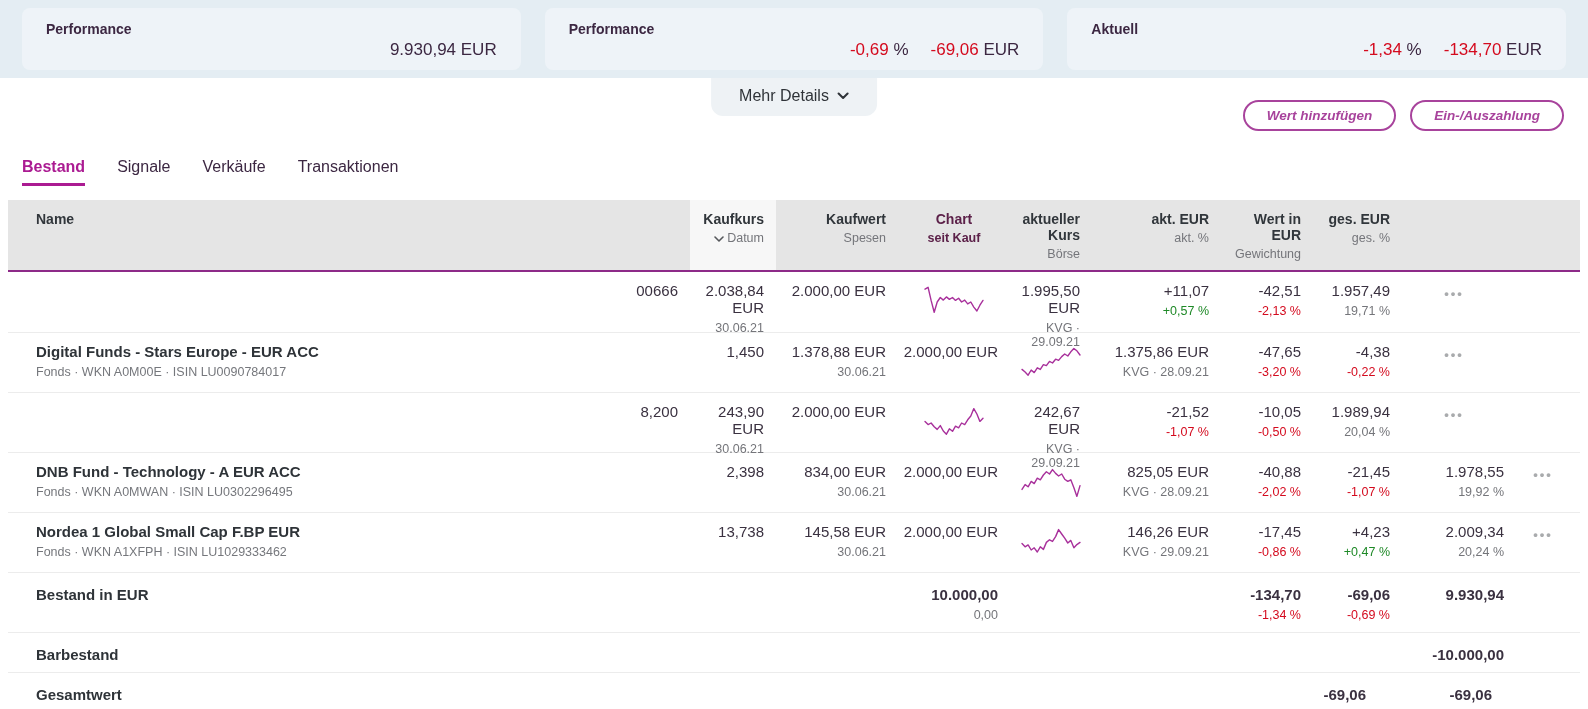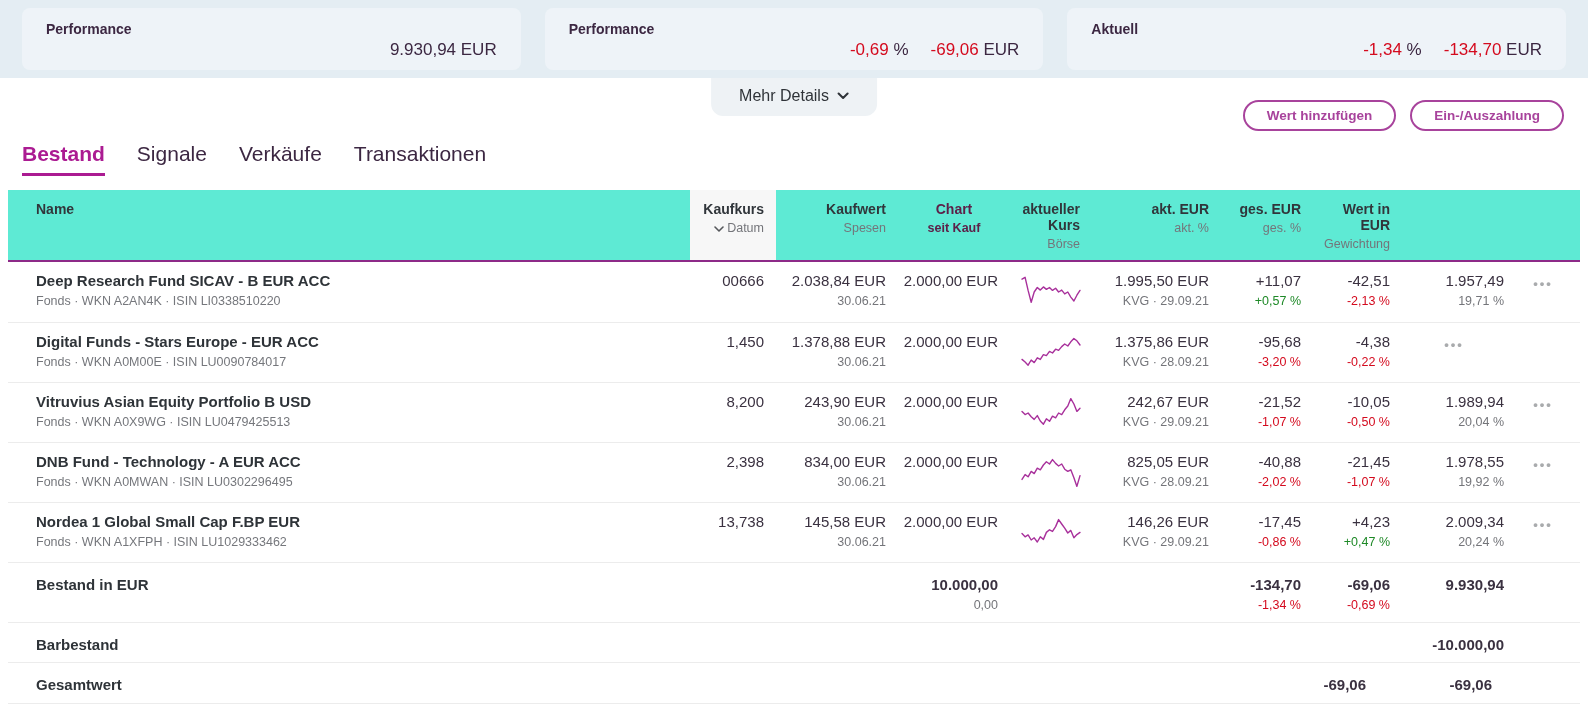--- a/index.html
+++ b/index.html
@@ -16,32 +16,32 @@
   .pos { color:#1e8927; }
 
   
   .subbar { position:relative; height:64px; }
   .mehr-btn { position:absolute; left:50%; transform:translateX(-50%); top:0;
     background:#eef2f5; border:none; border-radius:0 0 12px 12px; padding:9px 28px 11px;
     font-size:16px; color:#2f3338; cursor:pointer; display:flex; align-items:center; gap:8px;
     font-family:inherit;text-align:center; }
   .actions { position:absolute; right:24px; top:22px; display:flex; gap:14px; }
   .pill { background:#fff; border:2px solid #a8439c; color:#a8439c; border-radius:18px;
-    padding:6px 22px; font-size:13.5px; font-weight:700; cursor:pointer; font-family:inherit; }
-
-  
-  .tabs { display:flex; gap:32px; margin:0 0 14px 22px; font-size:21px; }
+    padding:6px 22px; font-size:13.5px; font-weight:700; cursor:pointer; font-family:inherit;font-style:italic; }
+
+  
+  .tabs { display:flex; gap:32px; margin:16px 0 14px 22px; font-size:16px; }
   .tab { color:#3c2742; cursor:pointer; padding-bottom:7px; }
   .tab.active { color:#ab1b92; font-weight:700; border-bottom:3px solid #ab1b92; }
 
   
   .table { margin:0 8px; }
   .grid { display:grid;
     grid-template-columns:1fr 86px 122px 112px 82px 129px 92px 89px 114px 64px; }
-  .thead { background:#5eead4; border-bottom:2px solid #8d2a88; }
+  .thead { background:#e5e5e5; border-bottom:2px solid #8d2a88; }
   .th { padding:11px 12px 9px 0; text-align:right; cursor:pointer; }
   .th.name { text-align:left; padding-left:28px; }
   .th.chart { text-align:center; padding-right:0; }
   .th.hl { background:#f7f7f7; }
   .h1 { font-size:14px; font-weight:700; color:#31363b; display:block; }
   .h2 { font-size:12.5px; color:#74757a; display:block; margin-top:4px; }
   .th.chart .h1, .th.chart .h2 { color:#5c2149; font-weight:700; }
   .chev { display:inline-block; margin-right:3px; }
 
   .trow { border-top:1px solid #ececec; height:60px; align-items:start; }
@@ -127,36 +127,32 @@
       </div>
     <div class="th">
         <span class="h1">aktueller Kurs</span>
         <span class="h2">Börse</span>
       </div>
     <div class="th">
         <span class="h1">akt. EUR</span>
         <span class="h2">akt. %</span>
       </div>
     <div class="th">
+        <span class="h1">Wert in EUR</span>
+        <span class="h2">Gewichtung</span>
+      </div>
+    <div class="th">
         <span class="h1">ges. EUR</span>
         <span class="h2">ges. %</span>
       </div>
-    <div class="th">
-        <span class="h1">Wert in EUR</span>
-        <span class="h2">Gewichtung</span>
-      </div>
     <div class="th"></div>
   </div>
 
   <div id="rows">
     <div class="trow grid">
-      <div class="cell namec">
-        <div class="fund-name">Deep Research Fund SICAV - B EUR ACC</div>
-        <div class="fund-sub">Fonds · WKN A2AN4K · ISIN LI0338510220</div>
-      </div>
       <div class="cell">
           <div class="v">00666</div>
         </div>
       <div class="cell">
           <div class="v">2.038,84 EUR</div>
           <div class="s">30.06.21</div>
         </div>
       <div class="cell">
           <div class="v">2.000,00 EUR</div>
         </div>
@@ -198,35 +194,31 @@
           <div class="v">2.000,00 EUR</div>
         </div>
       <div class="cell chartc"><svg class="spark" viewBox="0 0 62 38">
             <polyline points="2.0,25.4 5.1,28.0 8.1,31.2 11.2,26.0 14.2,28.6 17.3,23.8 20.3,25.4 23.4,20.6 26.4,21.6 29.5,17.4 32.5,19.0 35.6,15.2 38.6,16.4 41.7,12.6 44.7,10.0 47.8,12.0 50.8,7.8 53.9,4.6 56.9,6.8 60.0,11.0" fill="none" stroke="#a8309b" stroke-width="1.4" stroke-linejoin="round" stroke-linecap="round"></polyline>
           </svg></div>
       <div class="cell">
           <div class="v">1.375,86 EUR</div>
           <div class="s">KVG · 28.09.21</div>
         </div>
       <div class="cell">
-          <div class="v neg">-95,68</div>
+          <div class="v neg">-47,65</div>
           <div class="s neg">-3,20 %</div>
         </div>
       <div class="cell">
           <div class="v neg">-4,38</div>
           <div class="s neg">-0,22 %</div>
         </div>
       <div class="cell menuc"><span class="dots">•••</span></div>
     </div>
 
     <div class="trow grid">
-      <div class="cell namec">
-        <div class="fund-name">Vitruvius Asian Equity Portfolio B USD</div>
-        <div class="fund-sub">Fonds · WKN A0X9WG · ISIN LU0479425513</div>
-      </div>
       <div class="cell">
           <div class="v">8,200</div>
         </div>
       <div class="cell">
           <div class="v">243,90 EUR</div>
           <div class="s">30.06.21</div>
         </div>
       <div class="cell">
           <div class="v">2.000,00 EUR</div>
         </div>

